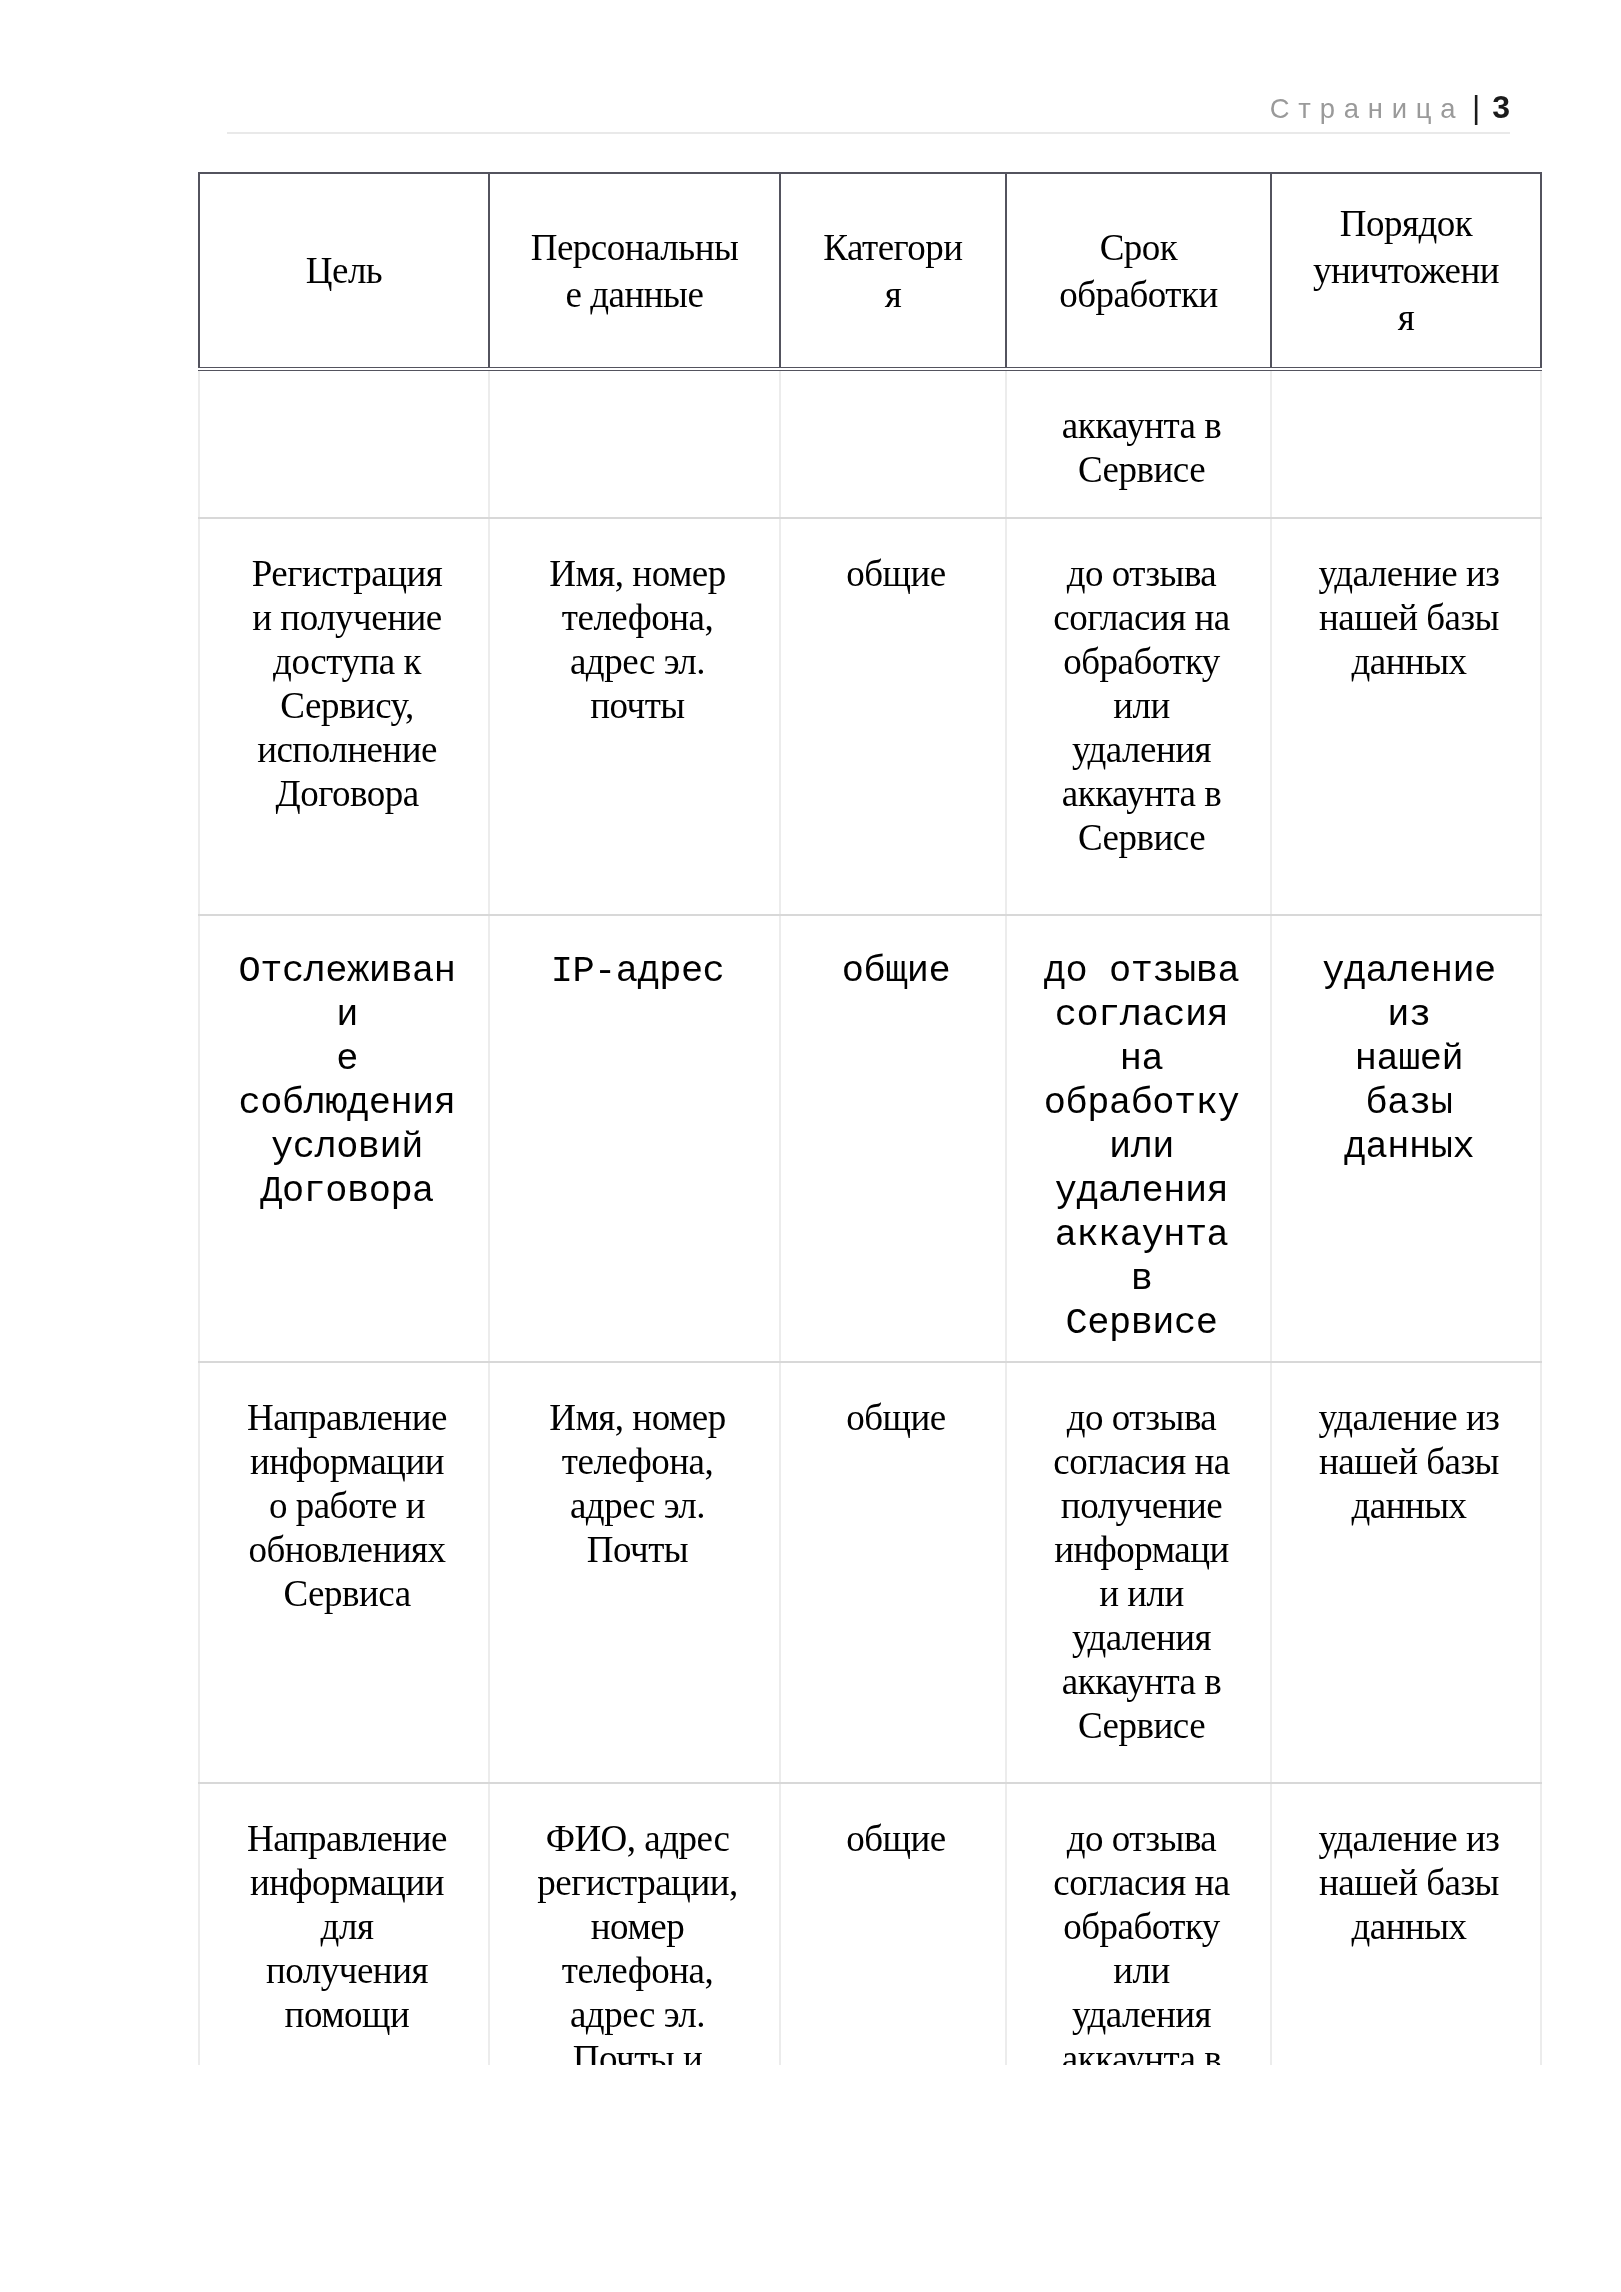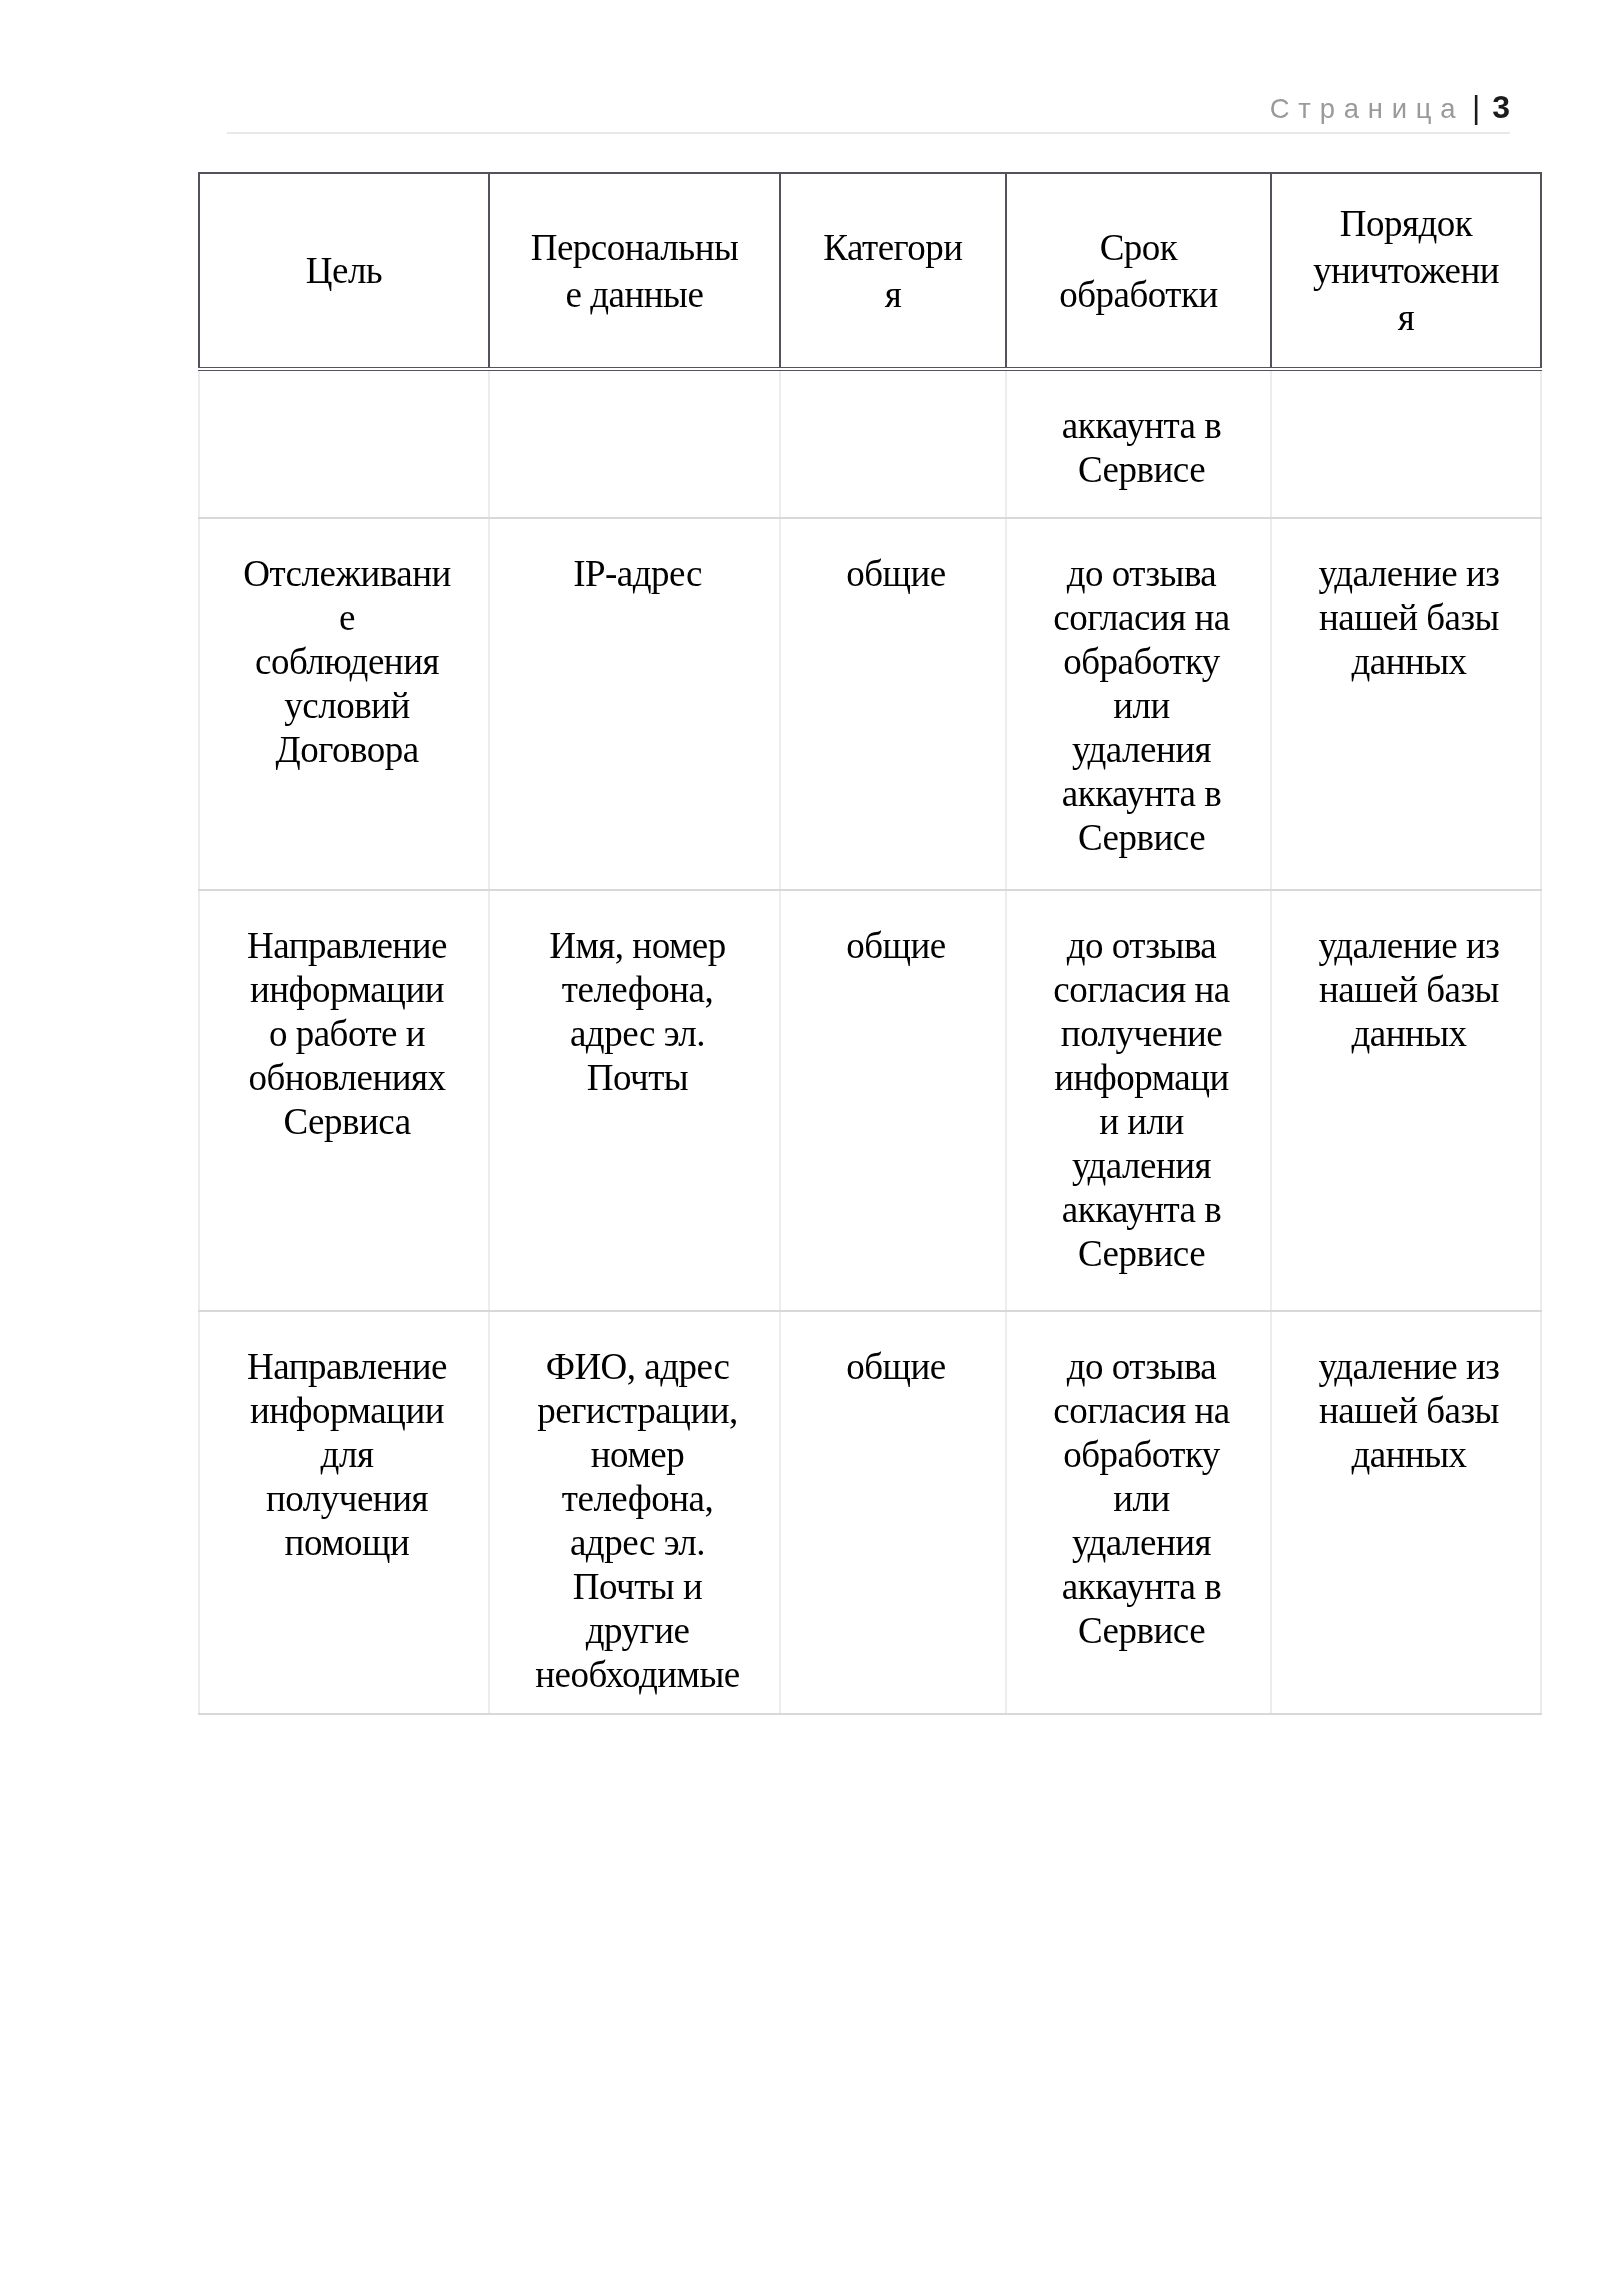--- a/index.html
+++ b/index.html
@@ -95,21 +95,21 @@
     text-align: center;
     vertical-align: top;
     padding: 33px 29px 15.7px 35px;
     white-space: pre-line;
     overflow-wrap: break-word;
     background: #ffffff;
   }
   tr.r-head { height: 196px; }
   tr.r-cont { height: 149px; }
   tr.r-1 { height: 397px; }
-  tr.r-2 { height: 372px; }
+  tr.r-2 { height: 372px; font-family: Liberation Mono, monospace; }
   tr.r-3 { height: 421px; }
   tr.r-4 { height: 382px; }
 </style>
 </head>
 <body>
 
 <div class="page">
 
   <div class="page-header">
     <span class="hdr-label">Страница</span><span class="hdr-sep">|</span><span class="hdr-num">3</span>
@@ -140,20 +140,43 @@
 
       <tr class="r-cont">
         <td></td>
         <td></td>
         <td></td>
         <td>аккаунта в
 Сервисе</td>
         <td></td>
       </tr>
 
+      <tr class="r-1">
+        <td>Регистрация
+и получение
+доступа к
+Сервису,
+исполнение
+Договора</td>
+        <td>Имя, номер
+телефона,
+адрес эл.
+почты</td>
+        <td>общие</td>
+        <td>до отзыва
+согласия на
+обработку
+или
+удаления
+аккаунта в
+Сервисе</td>
+        <td>удаление из
+нашей базы
+данных</td>
+      </tr>
 
       <tr class="r-2">
         <td>Отслеживани
 е
 соблюдения
 условий
 Договора</td>
         <td>IP-адрес</td>
         <td>общие</td>
         <td>до отзыва

